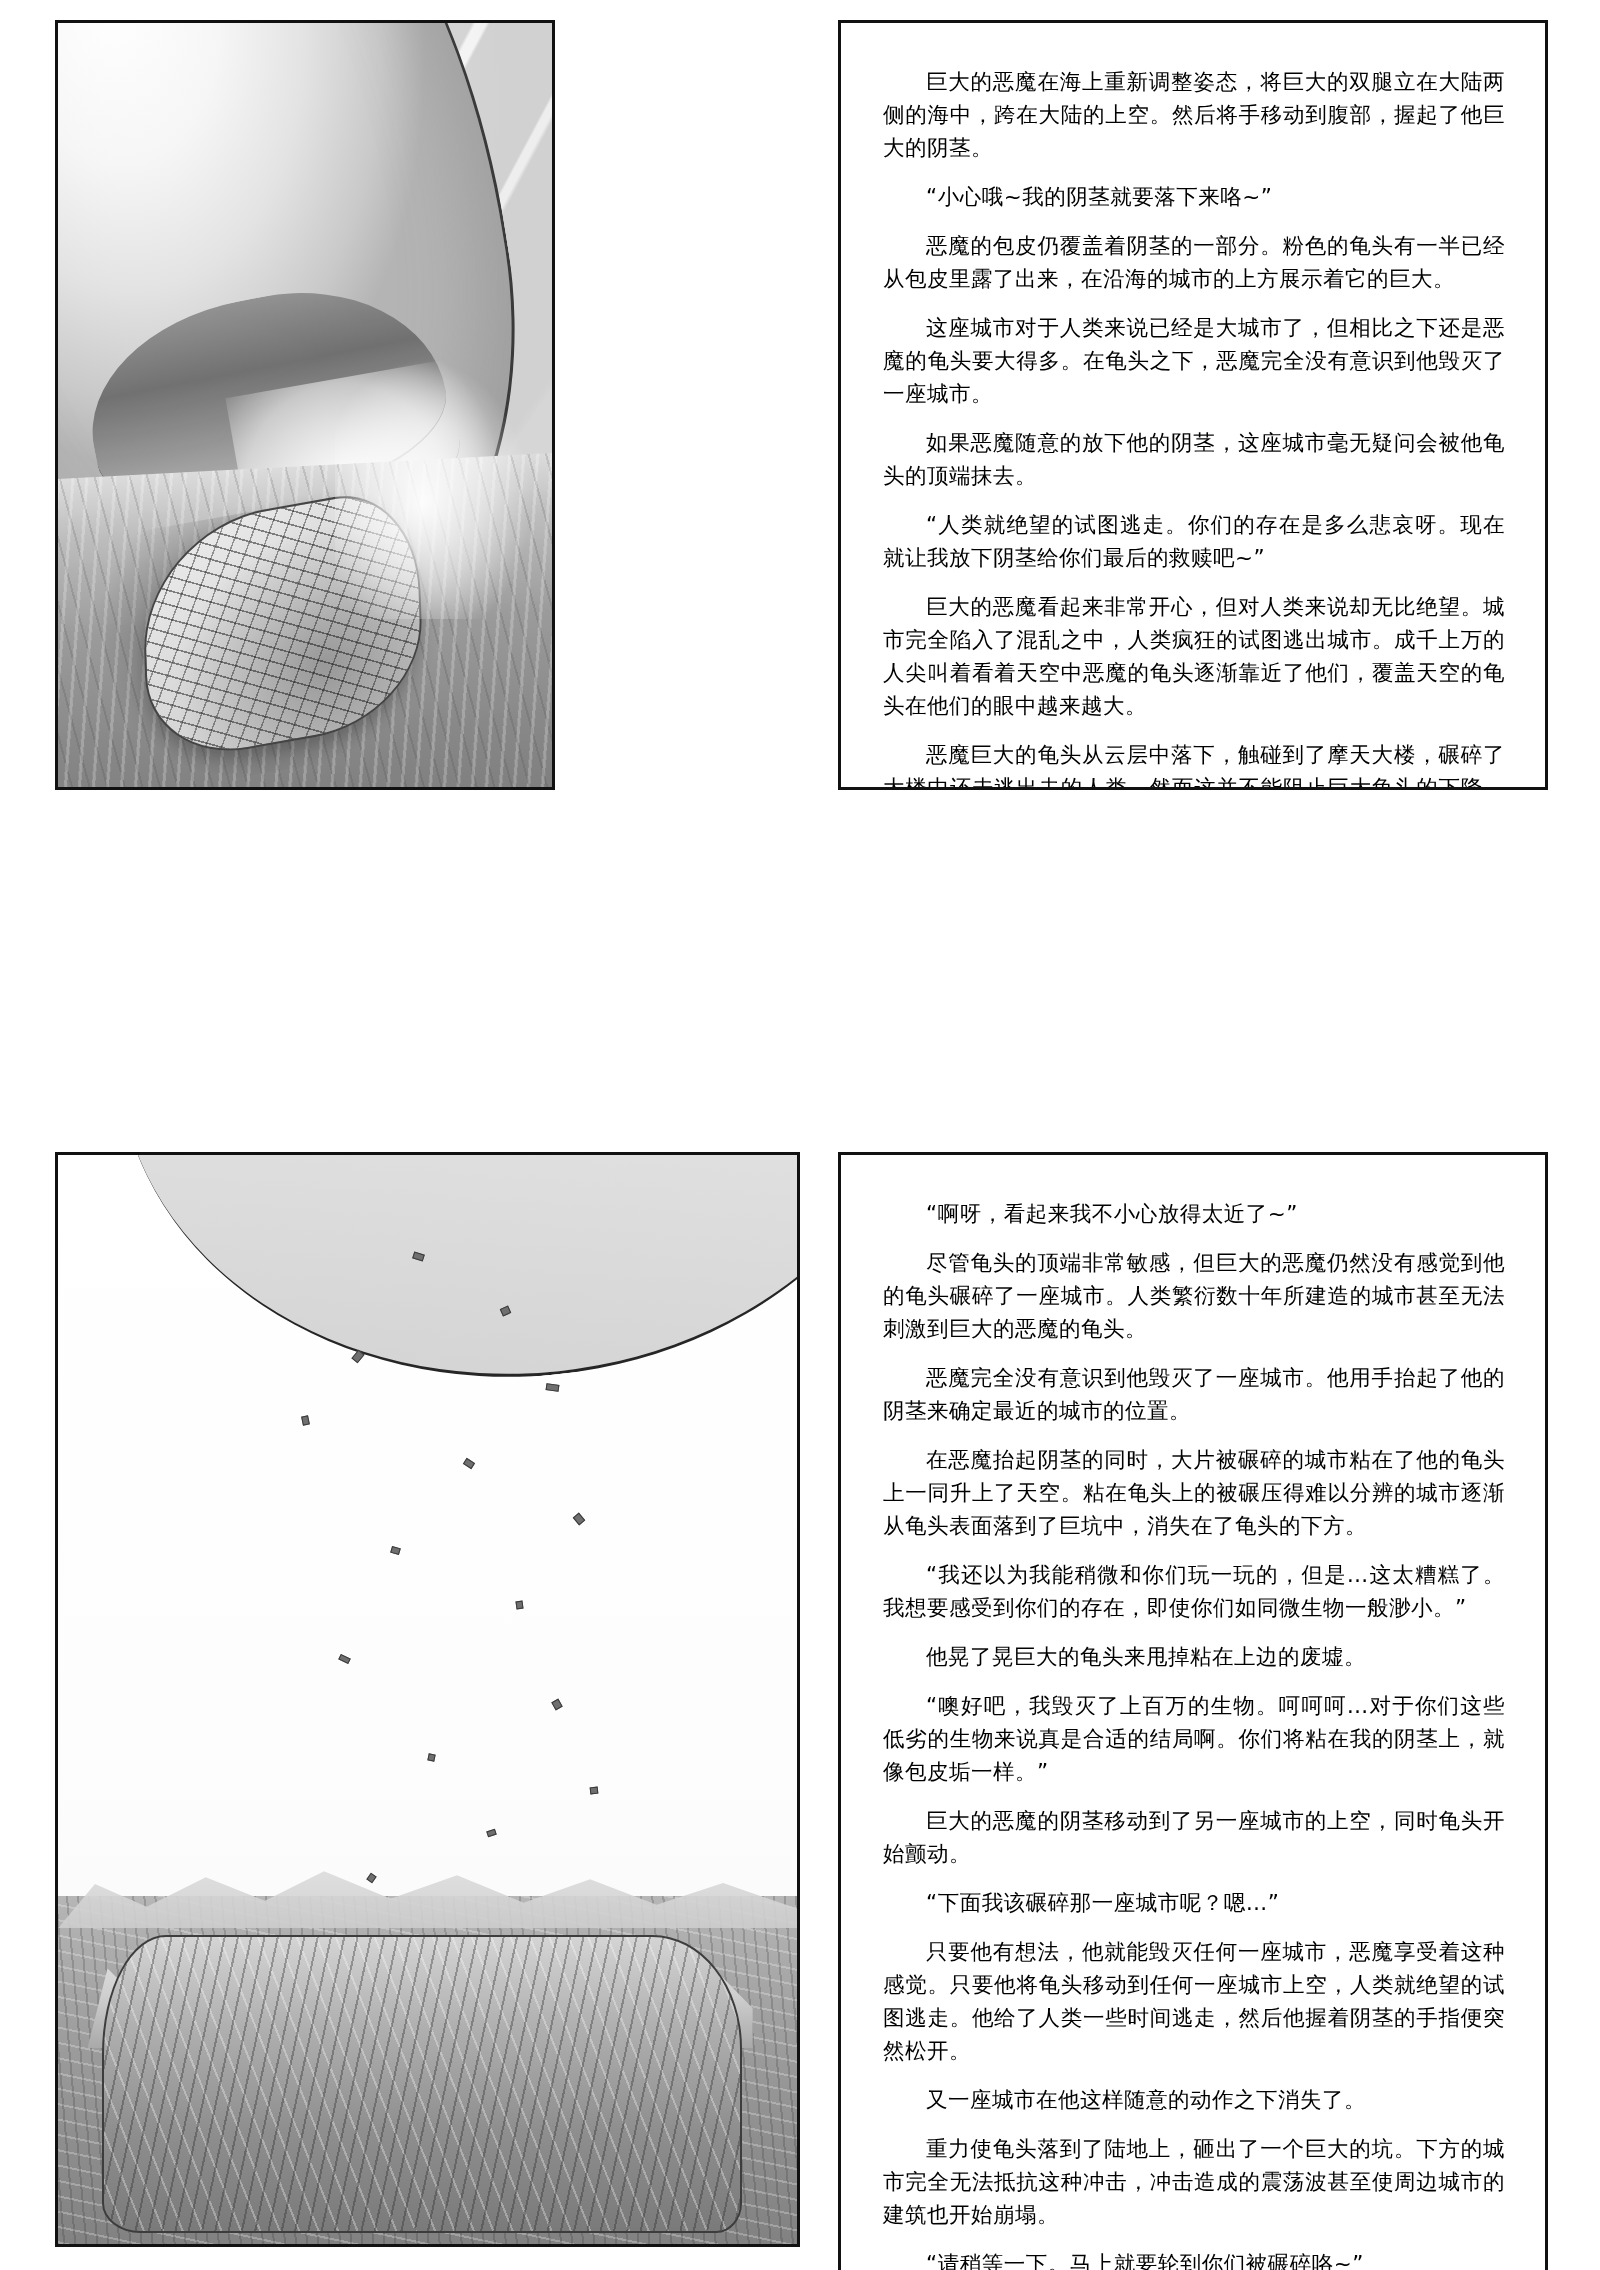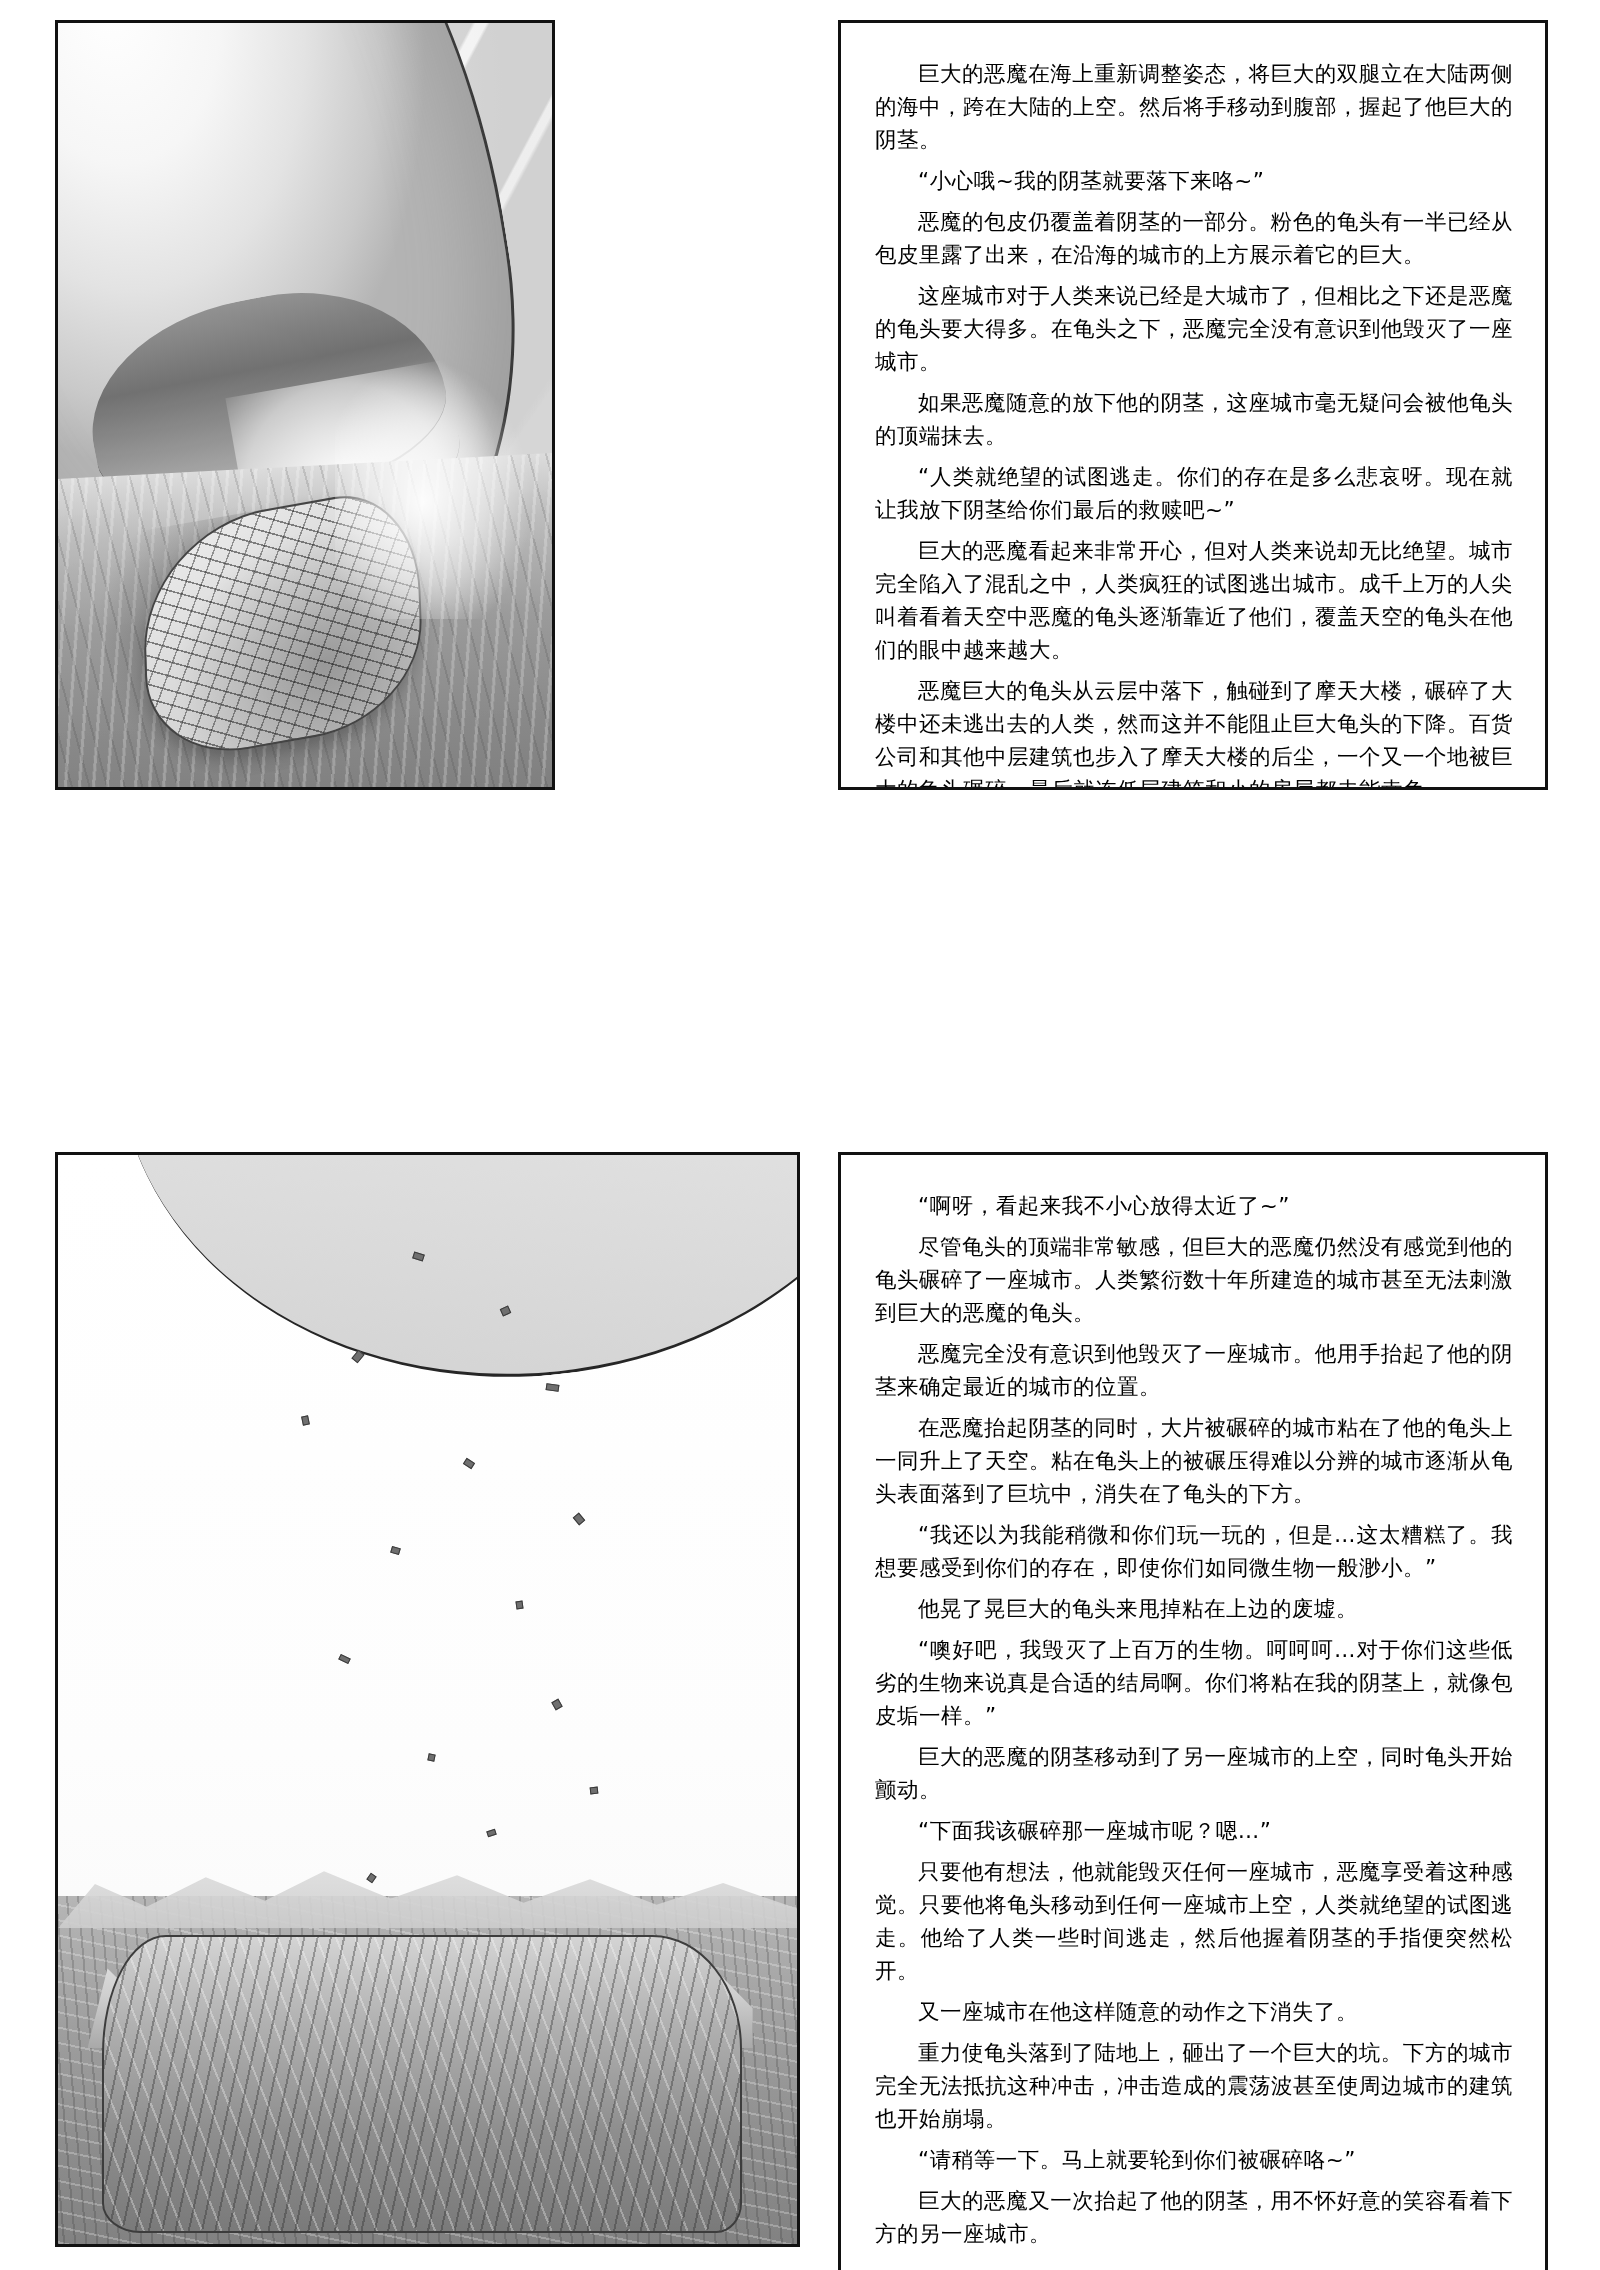--- a/index.html
+++ b/index.html
@@ -32,21 +32,21 @@
   
   .text-panel {
     padding: 26px 24px 18px 26px;
   }
   .para {
     font-family: "DejaVu Sans", sans-serif;
     font-size: 21.5px;
     line-height: 33px;
     color: #000;
     text-indent: 2em;
-    margin: 8px;
+    margin: 16px;
     letter-spacing: 0.5px;
     text-align: justify;
   }
 
   
   .art1-sky {
     position: absolute;
     inset: 0;
     background:
       radial-gradient(ellipse 70% 50% at 20% 10%, #ffffff 0%, #f2f2f2 40%, #e2e2e2 70%, #d6d6d6 100%),

